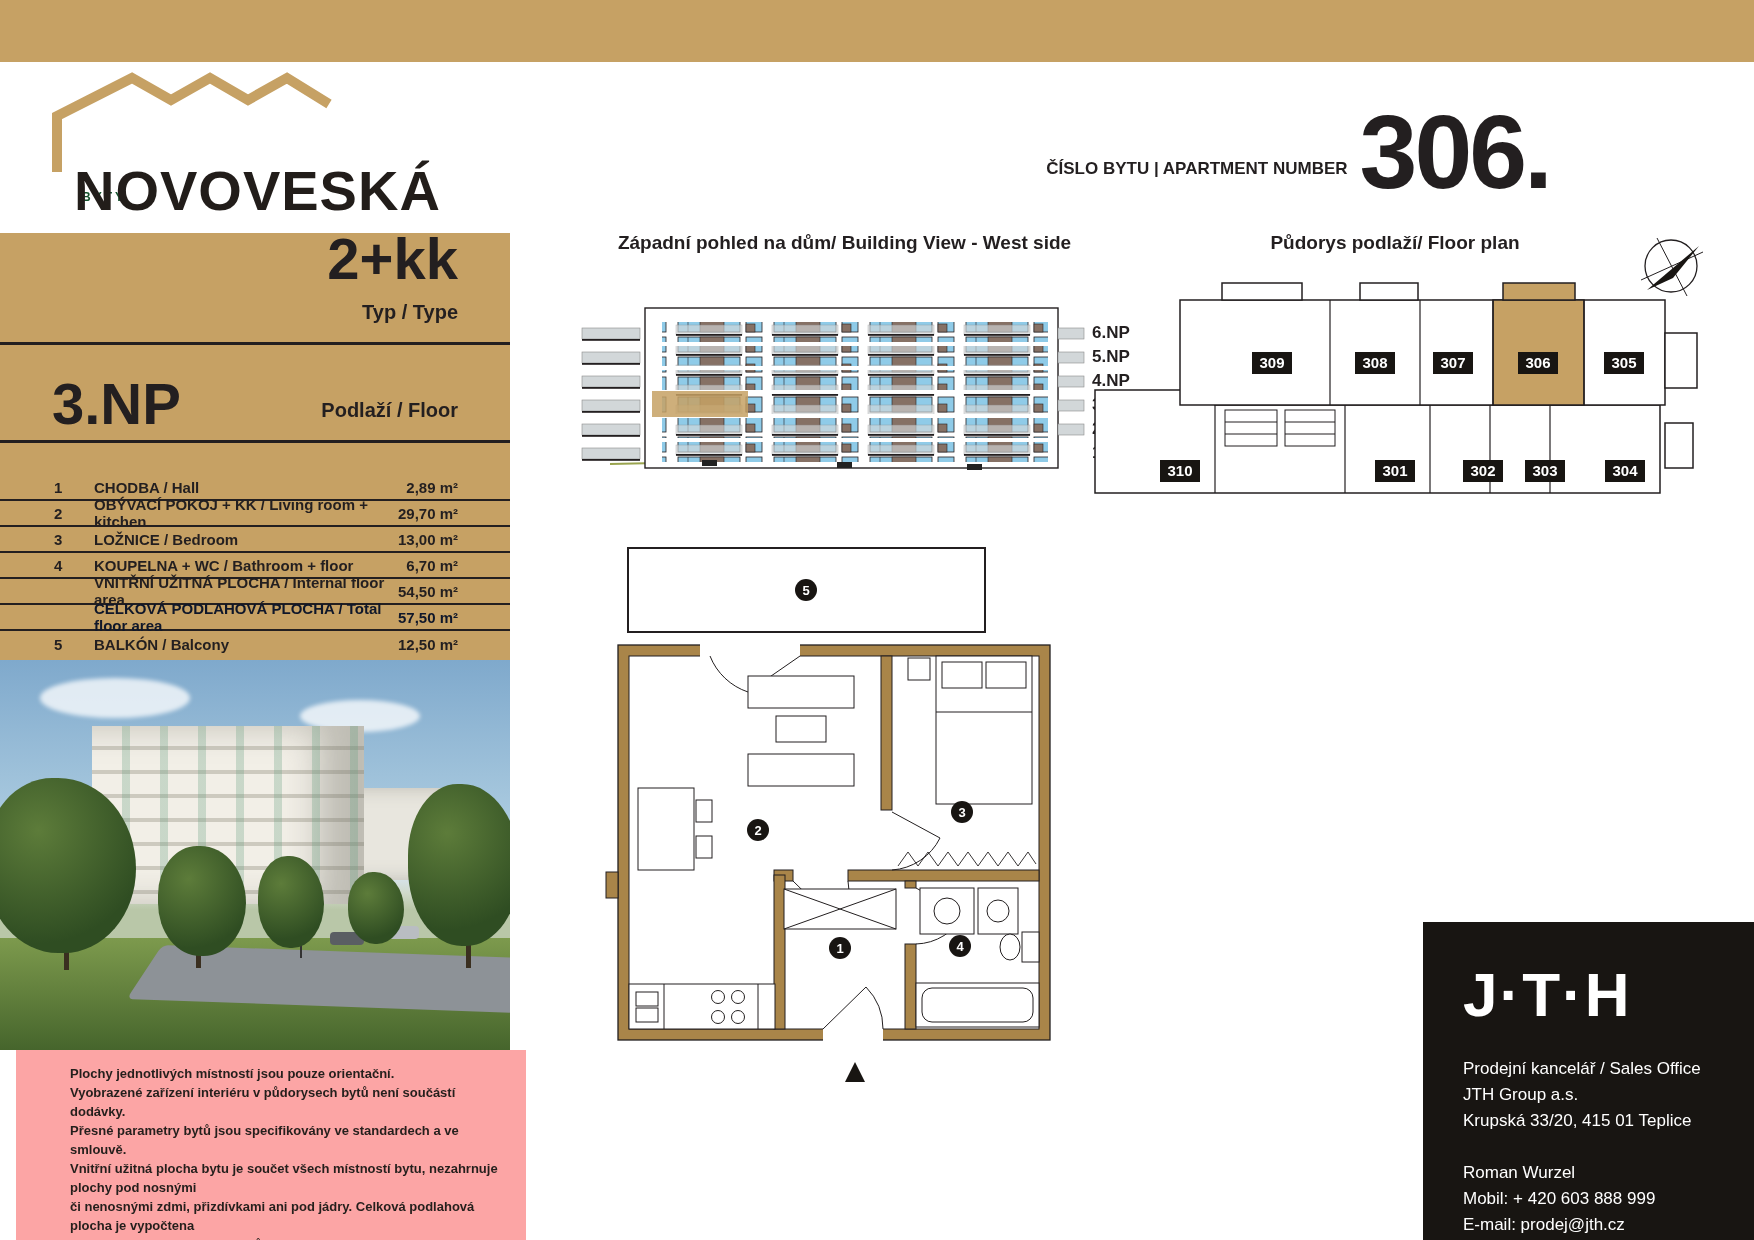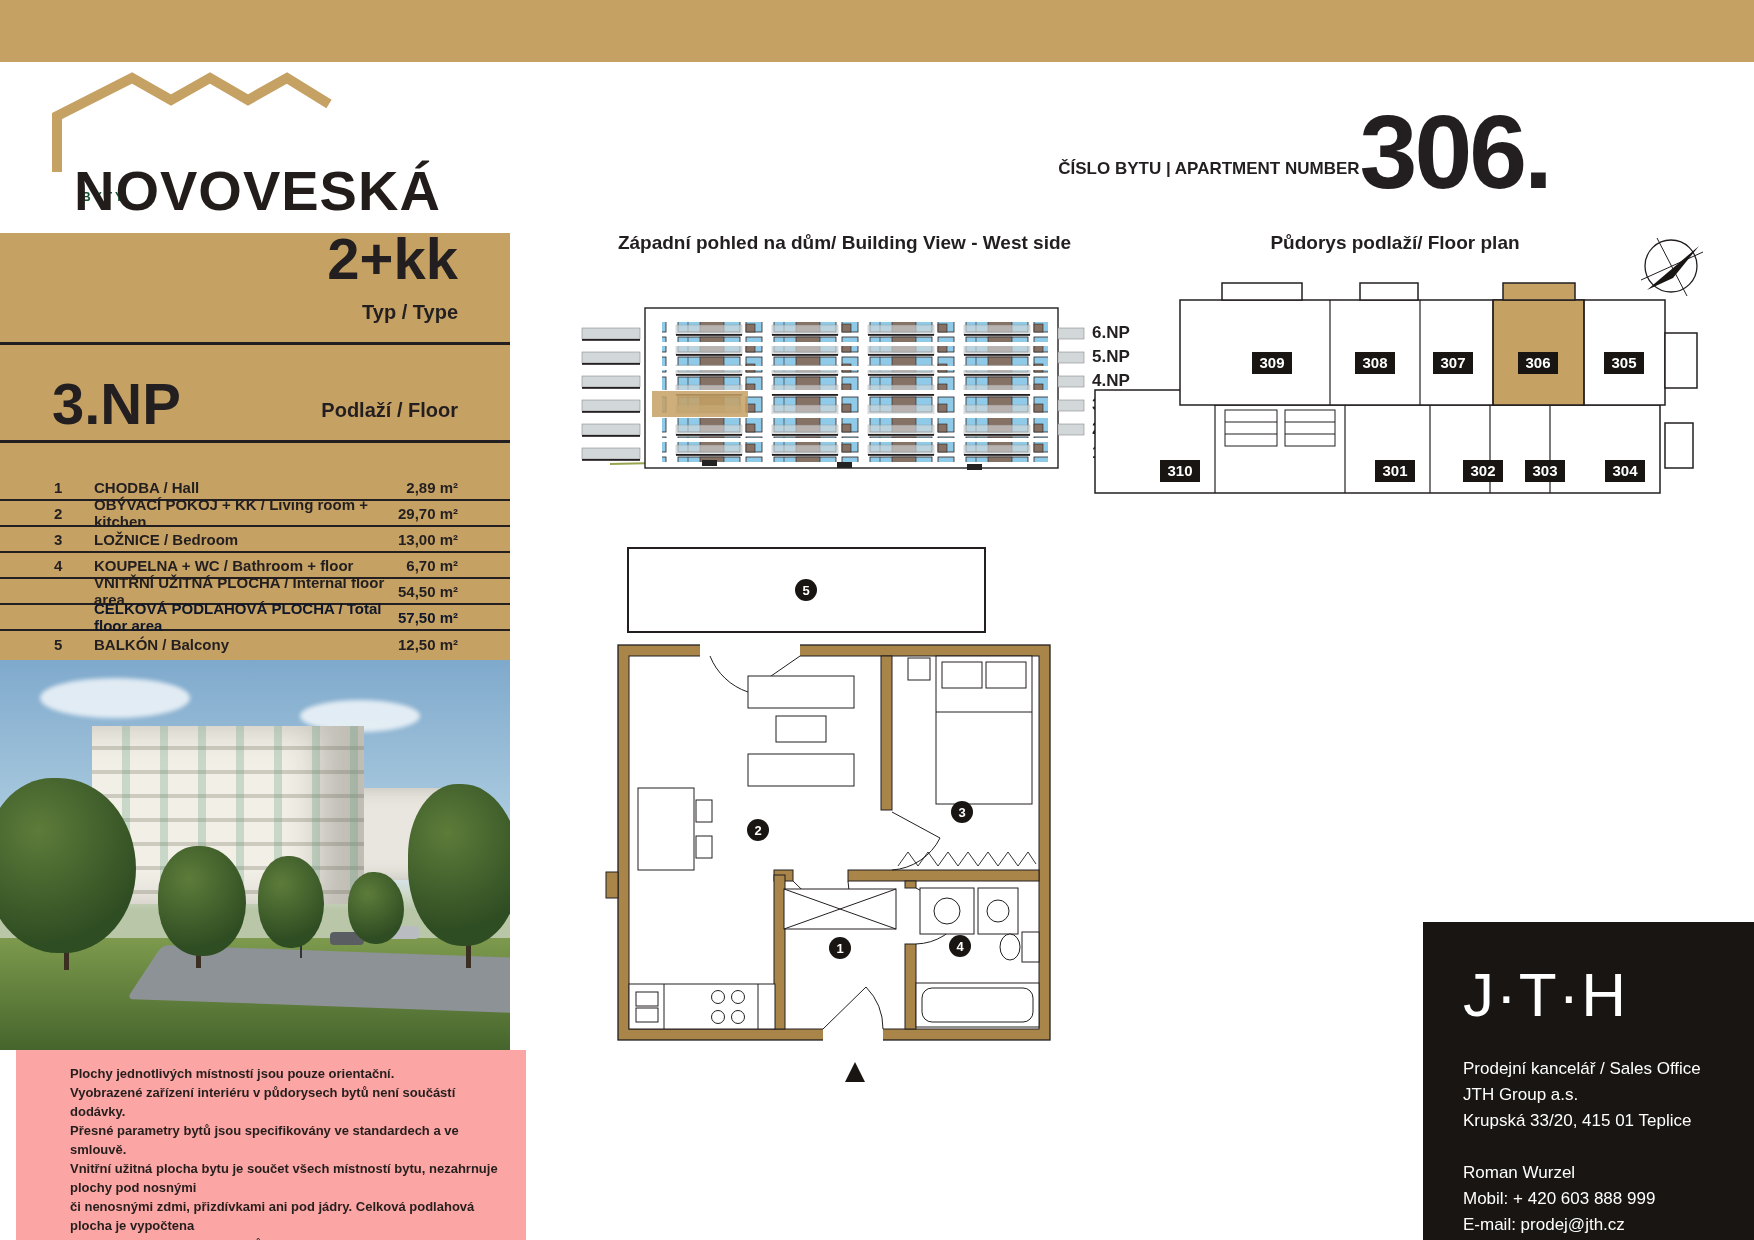--- a/index.html
+++ b/index.html
@@ -10,21 +10,21 @@
   
   .topbar{left:0;top:0;width:1754px;height:62px;background:#C6A164;}
 
   
   .logo{left:52px;top:70px;width:470px;height:150px;}
   .logo-roof{position:absolute;left:0;top:2px;}
   .brand{position:absolute;left:22px;top:88px;font-size:56px;font-weight:bold;letter-spacing:1px;color:#221d1a;}
   .brand-sub{position:absolute;left:30px;top:120px;font-size:12px;font-weight:bold;letter-spacing:3px;color:#14532d;}
 
   
-  .apt-head{left:990px;top:80px;width:560px;height:115px;display:flex;align-items:flex-end;justify-content:flex-end;gap:0;}
+  .apt-head{left:990px;top:80px;width:560px;height:115px;display:flex;align-items:flex-end;justify-content:flex-end;gap:12px;}
   .apt-label{font-size:17px;font-weight:bold;margin-bottom:16px;white-space:nowrap;}
   .apt-num{font-size:104px;font-weight:bold;letter-spacing:-3px;line-height:.82;}
 
   
   .left-panel{left:0;top:233px;width:510px;height:427px;background:#C6A164;}
   .lp-block{display:flex;justify-content:space-between;align-items:flex-end;
             padding:0 52px 10px 52px;border-bottom:3px solid #231f20;box-sizing:border-box;}
   .lp-type{height:112px;flex-direction:column;} .lp-floor{height:98px;}
   .lp-big{font-size:58px;font-weight:bold;line-height:.9;}
   .lp-small{font-size:20px;font-weight:bold;padding-bottom:8px;}
@@ -63,21 +63,21 @@
   .disc-line{font-size:13px;line-height:19px;font-weight:bold;color:#241f1c;}
 
   
   .sec-title{font-size:19px;font-weight:bold;text-align:center;}
   .bview-title{left:552px;top:232px;width:585px;}
   .fplan-title{left:1075px;top:232px;width:640px;}
 
   
   .jth{left:1423px;top:922px;width:331px;height:318px;background:#181512;color:#fff;
        padding:42px 0 0 40px;box-sizing:border-box;}
-  .jth-logo{font-size:62px;font-weight:normal;letter-spacing:2px;line-height:1;}
+  .jth-logo{font-size:62px;font-weight:bold;letter-spacing:2px;line-height:1;}
   .jth-lines{margin-top:30px;font-size:17px;line-height:26px;}
   .jth-gap{height:26px;}
   svg text{font-family:"Liberation Sans",sans-serif;}
 </style>
 </head>
 <body>
 
 <div class="abs topbar"></div>
 
 <div class="abs logo">

